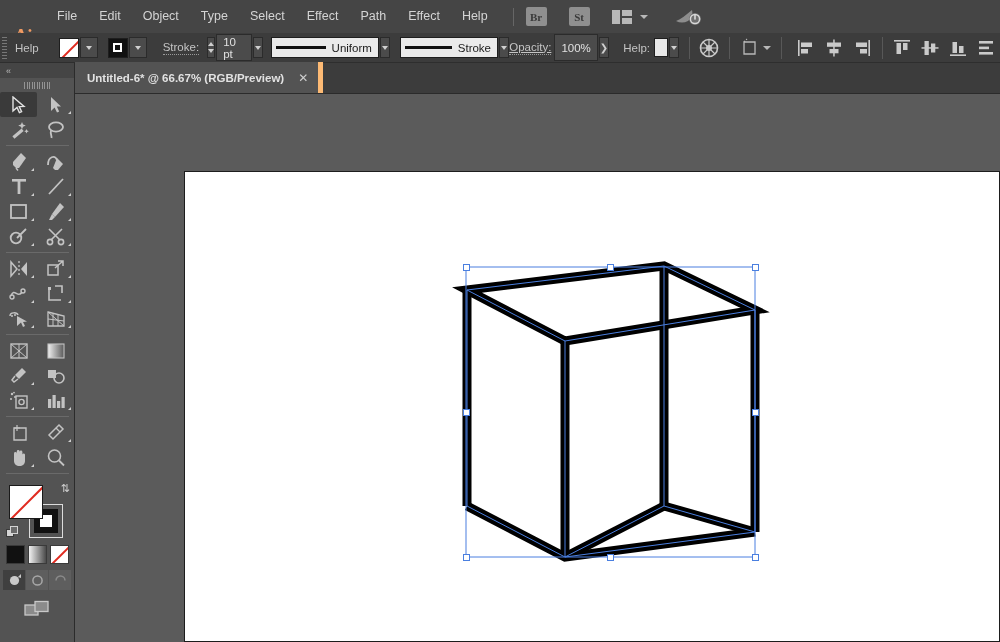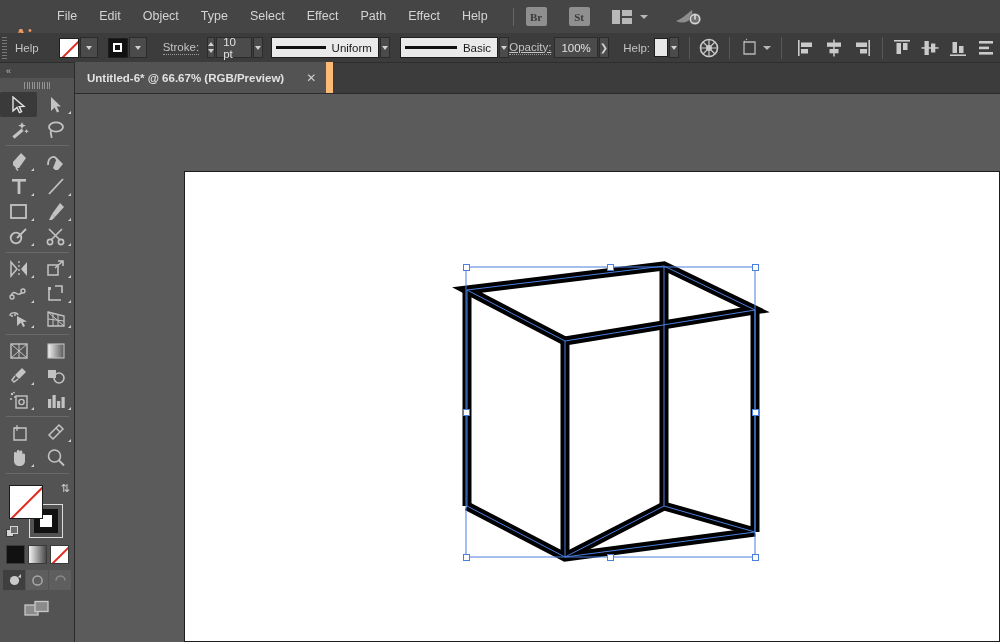--- a/index.html
+++ b/index.html
@@ -100,21 +100,21 @@
     display: flex; flex-direction: column; align-items: center;
     justify-content: center; gap: 3px; margin-left: 6px;
   }
   .stepper .u, .stepper .d {
     width: 0; height: 0; border-left: 3.5px solid transparent;
     border-right: 3.5px solid transparent;
   }
   .stepper .u { border-bottom: 4px solid #cfcfcf; }
   .stepper .d { border-top: 4px solid #cfcfcf; }
   .field {
-    height: 21px; background: #4b4b4b; border: 1px solid #2b2b2b;
+    height: 27px; background: #4b4b4b; border: 1px solid #2b2b2b;
     color: #e0e0e0; font-size: 11.5px; display: flex; align-items: center;
     padding: 8px 6px;
   }
   .profile-combo {
     height: 21px; background: #eaeaea; border: 1px solid #1e1e1e;
     display: flex; align-items: center; justify-content: flex-end;
     padding: 0 6px 0 4px; color: #1a1a1a; font-size: 11.5px; gap: 6px;
     margin-left: 8px;
   }
   .profile-combo .pline {
@@ -129,22 +129,22 @@
   .align-ico { margin: 0 5px; display: flex; align-items: center; }
 
   
   .tabbar {
     position: absolute; left: 75px; top: 63px; width: 925px; height: 31px;
     background: #3c3c3c; border-bottom: 1px solid #2b2b2b;
     display: flex; align-items: flex-end;
   }
   .doc-tab {
     height: 31px; background: #535353; display: flex; align-items: center;
-    padding: 0 10px 0 12px; gap: 22px;
-    border-right: 7px solid #fdba74;
+    padding: 0 10px 0 12px; gap: 14px;
+    border-right: 5px solid #fdba74;
   }
   .doc-tab .title {
     color: #e2e2e2; font-size: 11.5px; white-space: nowrap; font-weight: bold;
   }
   .doc-tab .x { color: #cfcfcf; font-size: 12px; line-height: 1; }
 
   
   .toolpanel {
     position: absolute; left: 0; top: 63px; width: 75px; height: 579px;
     background: #535353; border-right: 1px solid #2b2b2b;
@@ -318,21 +318,21 @@
     <div class="profile-combo" style="width:108px;">
       <span class="pline"></span>
       <span>Uniform</span>
     </div>
     <div class="dd-btn">
         <div class="c"></div>
       </div>
 
     <div class="profile-combo" style="width:98px;margin-left:10px;">
       <span class="pline" style="width:68px;"></span>
-      <span>Basic</span>
+      <span>Stroke</span>
     </div>
     <div class="dd-btn">
         <div class="c"></div>
       </div>
 
     <div class="opt-label dotted" style="margin-left:0;margin-right:3px;text-decoration:underline;">Opacity:</div>
     <div class="field" style="width:62px;">100%</div>
     <div class="opt-arrow">❯</div>
 
     <div class="opt-label" style="margin-left:14px;margin-right:4px;">Help:</div>

